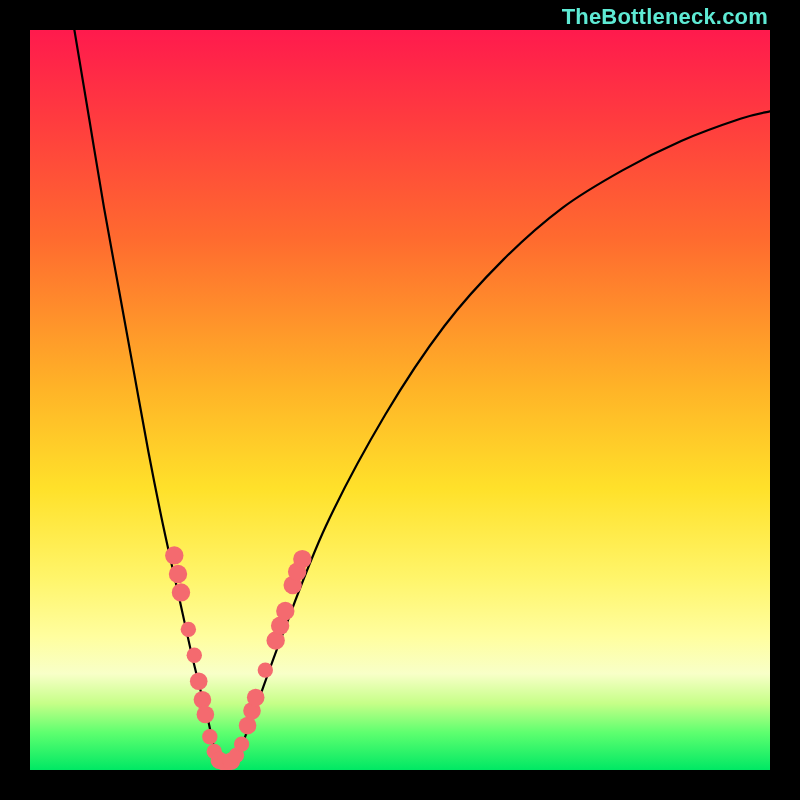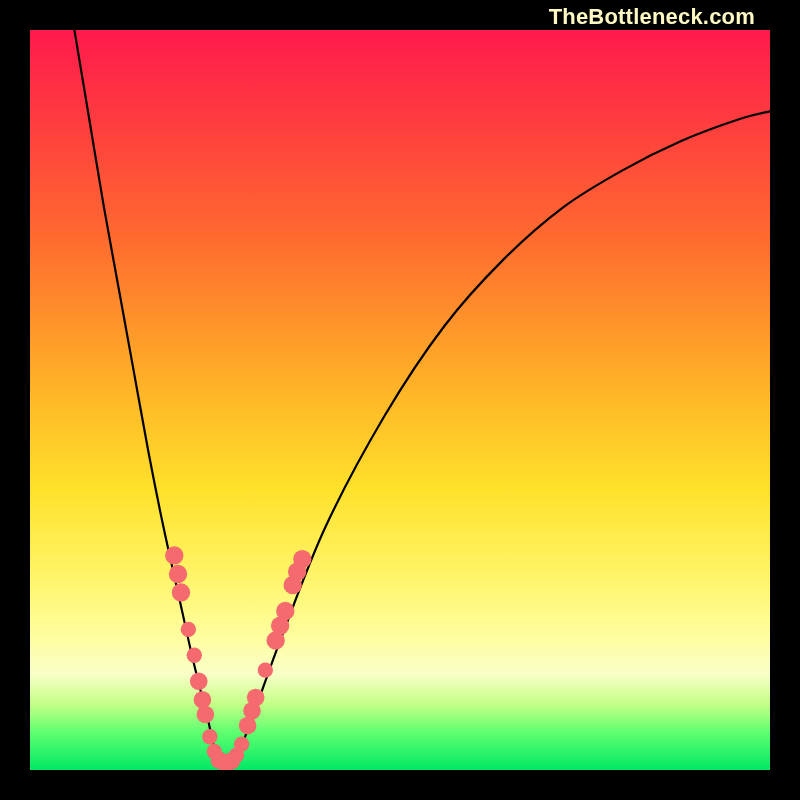--- a/index.html
+++ b/index.html
@@ -25,23 +25,23 @@
       #fff56a 74%,
       #fffe9f 82%,
       #f8ffc8 87%,
       #c6ff88 91%,
       #5dff6f 95%,
       #00e864 100%);
   }
   .watermark {
     position: absolute;
     top: 4px;
-    right: 45px;
+    right: 32px;
     font: 600 22px Arial, Helvetica, sans-serif;
-    color: #fef9c3;
+    color: #5eead4;
     letter-spacing: 0.2px;
     user-select: none;
   }
   svg.curve {
     position: absolute;
     left: 0; top: 0;
     width: 740px; height: 740px;
   }
 </style>
 </head>

